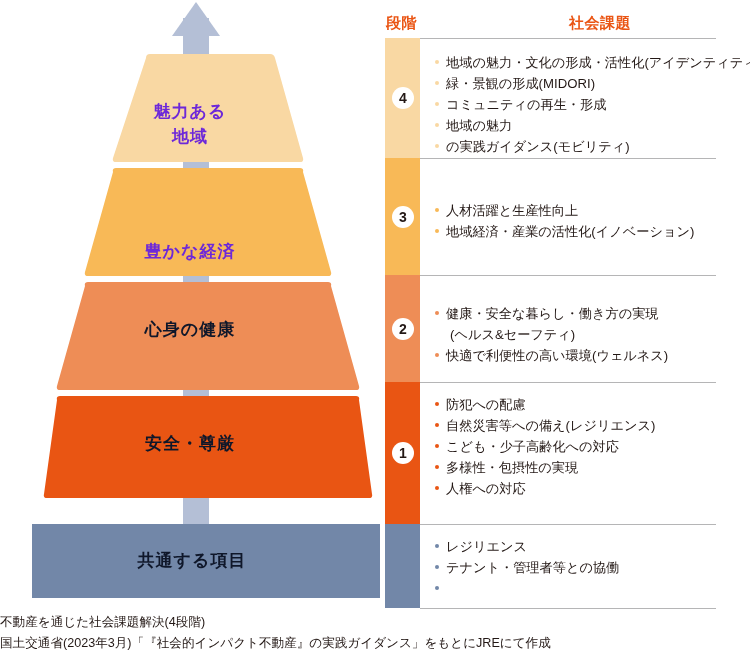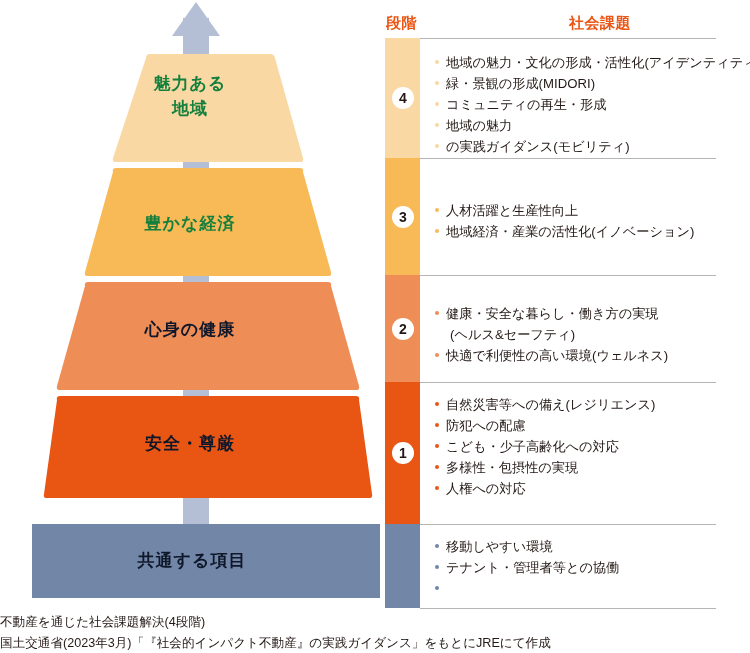--- a/index.html
+++ b/index.html
@@ -47,21 +47,21 @@
   .tier-label {
     position: absolute;
     width: 100%;
     text-align: center;
     font-size: 17px;
     font-weight: bold;
     line-height: 1.45;
     letter-spacing: 1px;
     pointer-events: none;
   }
-  .tier-label.dark { color: #15803d; }
+  .tier-label.dark { color: #6d28d9; margin-top: 28px; }
   .tier-label.light { color: #0f172a; }
 
   #label-t4 { left: 0; top: 72px; }
   #label-t3 { left: 0; top: 212px; }
   #label-t2 { left: 0; top: 318px; }
   #label-t1 { left: 0; top: 432px; }
   #label-common { left: 2px; top: 549px; }
 
   
   #table {
@@ -212,32 +212,32 @@
         <ul class="issue-list" style="top: 28px;">
           <li class="issue-item"><span class="dot" style="background: rgb(238, 141, 86);"></span><span>健康・安全な暮らし・働き方の実現</span><span class="cont">(ヘルス&amp;セーフティ)</span></li>
           <li class="issue-item"><span class="dot" style="background: rgb(238, 141, 86);"></span><span>快適で利便性の高い環境(ウェルネス)</span></li>
         </ul>
       </div>
       <div class="row" style="top: 344px; height: 142px;">
         <div class="row-strip" style="background: rgb(233, 85, 19);"></div>
         <div class="row-divider" style="top: 0px;"></div>
         <div class="badge" style="top: 60px;">1</div>
         <ul class="issue-list" style="top: 12px;">
+          <li class="issue-item"><span class="dot" style="background: rgb(233, 85, 19);"></span><span>防犯への配慮</span></li>
           <li class="issue-item"><span class="dot" style="background: rgb(233, 85, 19);"></span><span>自然災害等への備え(レジリエンス)</span></li>
-          <li class="issue-item"><span class="dot" style="background: rgb(233, 85, 19);"></span><span>防犯への配慮</span></li>
           <li class="issue-item"><span class="dot" style="background: rgb(233, 85, 19);"></span><span>こども・少子高齢化への対応</span></li>
           <li class="issue-item"><span class="dot" style="background: rgb(233, 85, 19);"></span><span>多様性・包摂性の実現</span></li>
           <li class="issue-item"><span class="dot" style="background: rgb(233, 85, 19);"></span><span>人権への対応</span></li>
         </ul>
       </div>
       <div class="row" style="top: 486px; height: 84px;">
         <div class="row-strip" style="background: rgb(114, 135, 168);"></div>
         <div class="row-divider" style="top: 0px;"></div>
         <ul class="issue-list" style="top: 12px;">
-          <li class="issue-item"><span class="dot" style="background: rgb(114, 135, 168);"></span><span>移動しやすい環境</span></li>
+          <li class="issue-item"><span class="dot" style="background: rgb(114, 135, 168);"></span><span>レジリエンス</span></li>
           <li class="issue-item"><span class="dot" style="background: rgb(114, 135, 168);"></span><span>テナント・管理者等との協働</span></li>
           <li class="issue-item"><span class="dot" style="background: rgb(114, 135, 168);"></span></li>
         </ul>
       </div>
       <div class="row-divider" style="top: 570px; left: 35px;"></div>
     </div>
 
   <div id="footer">
     <div class="footer-line">不動産を通じた社会課題解決(4段階)</div>
     <div class="footer-line">国土交通省(2023年3月)「『社会的インパクト不動産』の実践ガイダンス」をもとにJREにて作成</div>

